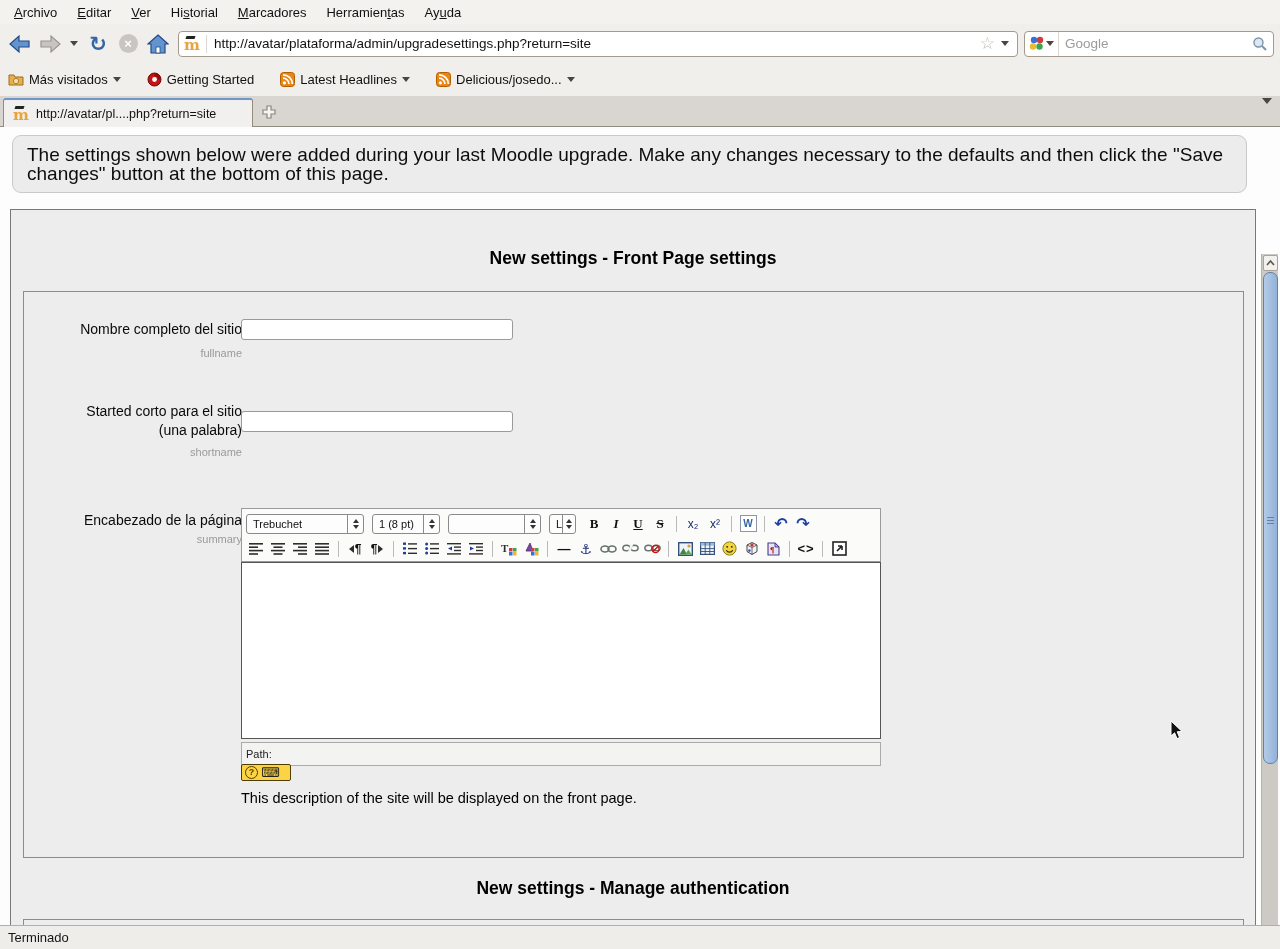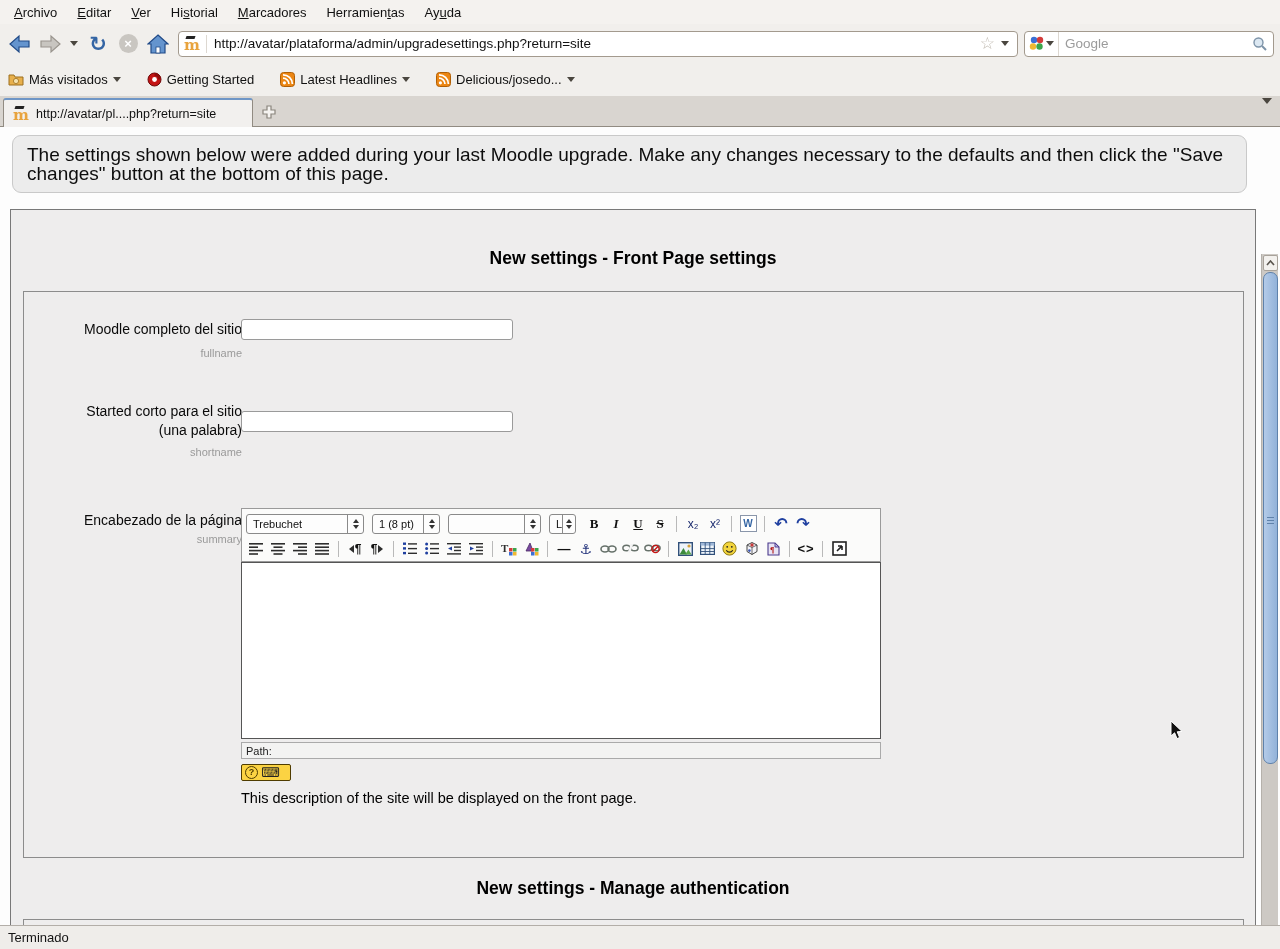--- a/index.html
+++ b/index.html
@@ -67,21 +67,21 @@
   .spin i.up{border-bottom:4px solid #333;}
   .spin i.dn{border-top:4px solid #333;}
   .tbtn{min-width:20px;height:20px;display:flex;align-items:center;justify-content:center;font-size:13px;color:#111;}
   .tbtn.serif{font-family:"Liberation Serif","DejaVu Serif",serif;font-weight:bold;}
   .tsep{width:1px;height:16px;background:#b9b9b9;margin:0 4px;}
   .undo{color:#2040a0;font-size:16px;font-weight:bold;}
   .w-icon{width:15px;height:15px;border:1px solid #8a96aa;background:#fff;color:#3465a4;font-size:10px;font-weight:bold;
     display:flex;align-items:center;justify-content:center;}
   .editor-area{position:absolute;left:217px;top:270px;width:640px;height:177px;background:#fff;border:1px solid #555;
     box-sizing:border-box;resize:none;outline:none;font-family:"Liberation Sans",sans-serif;}
-  .pathbar{position:absolute;left:217px;top:450px;width:640px;height:17px;background:#f3f3f2;border:1px solid #aaa;
+  .pathbar{position:absolute;left:217px;top:450px;width:640px;height:24px;background:#f3f3f2;border:1px solid #aaa;
     box-sizing:border-box;font-size:11px;color:#222;display:flex;align-items:center;padding:0 4px;}
   .kbd-btn{position:absolute;left:217px;top:472px;width:50px;height:17px;background:#fbd343;border:1px solid #4f3c00;
     border-radius:2px;display:flex;align-items:center;justify-content:flex-start;gap:3px;padding:0 3px;box-sizing:border-box;}
   .kbd-q{width:11px;height:11px;border:1px solid #4f3c00;border-radius:50%;font-size:9px;font-weight:bold;color:#4f3c00;
     display:flex;align-items:center;justify-content:center;line-height:1;}
   .kbd-glyph{font-size:13px;color:#222;line-height:1;}
   .fdesc{position:absolute;left:217px;top:498px;font-size:14.5px;color:#000;}
   .fieldset2{position:absolute;left:12px;top:709px;width:1221px;height:40px;border:1px solid #8c8c8c;box-sizing:border-box;}
   
   .scrollbar{position:absolute;right:2px;top:127px;width:17px;height:798px;background:#cdc9c4;border-left:1px solid #b5b1ab;box-sizing:border-box;}
@@ -219,21 +219,21 @@
 
 <div class="viewport">
 
   <div class="notice">The settings shown below were added during your last Moodle upgrade. Make any changes necessary to the defaults and then click the "Save changes" button at the bottom of this page.</div>
 
   <div class="outerbox">
     <div class="h-section" style="top:38px;">New settings - Front Page settings</div>
 
     <div class="fieldset1">
 
-      <div class="flabel" style="top:28px;left:0;">Moodle completo del sitio</div>
+      <div class="flabel" style="top:28px;left:0;">Nombre completo del sitio</div>
       <div class="fname" style="top:55px;left:0;">fullname</div>
       <input class="tinput" style="top: 27px;" type="text" value="">
 
       <div class="flabel" style="top:110px;left:0;"><span>Started corto para el sitio</span><br><span>(una palabra)</span></div>
       <div class="fname" style="top:154px;left:0;">shortname</div>
       <input class="tinput" style="top: 119px;" type="text" value="">
 
       <div class="flabel" style="top:219px;left:0;">Encabezado de la página</div>
       <div class="fname" style="top:241px;left:0;">summary</div>
 

